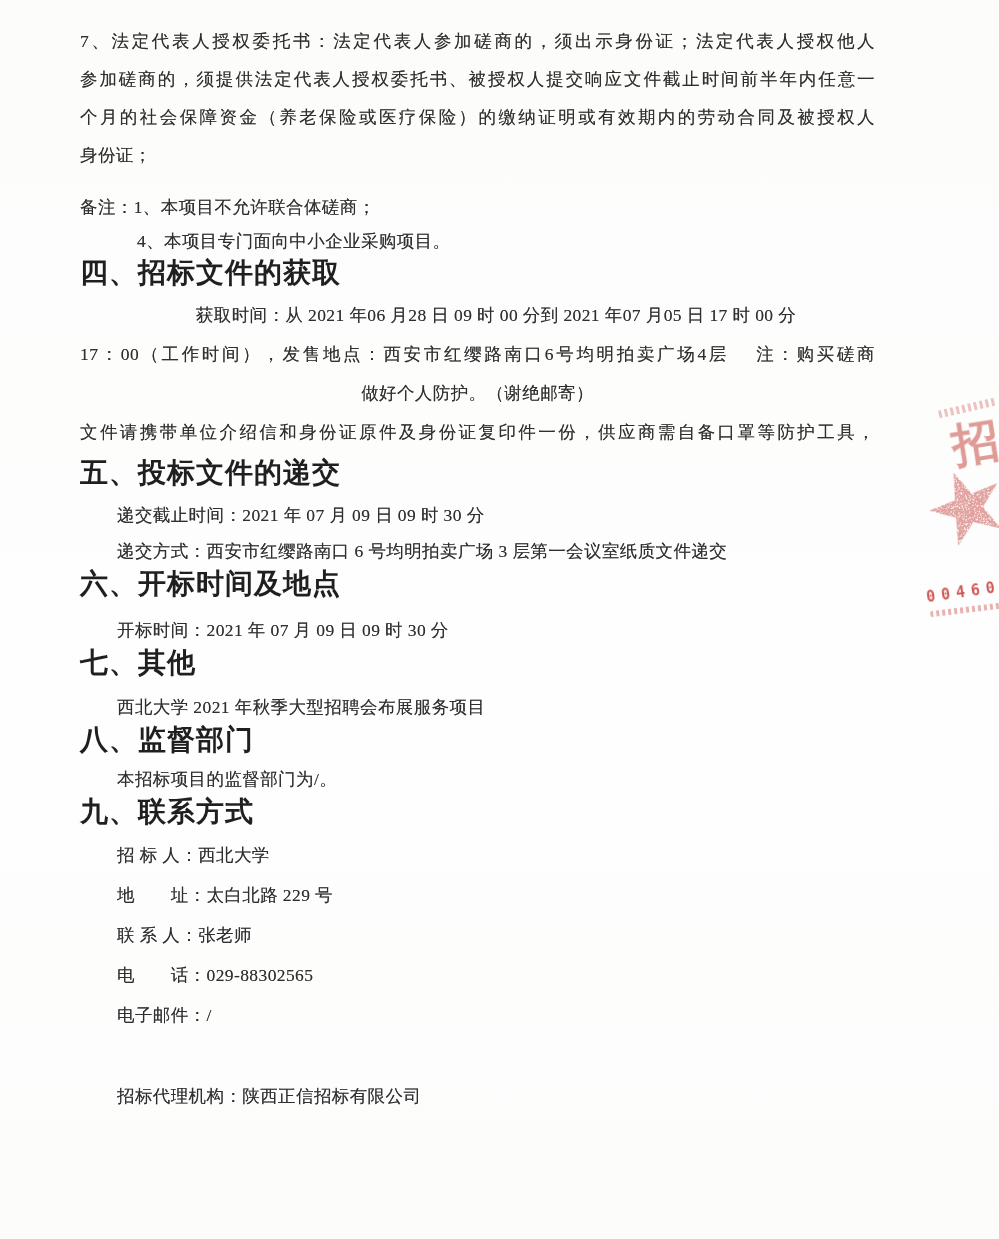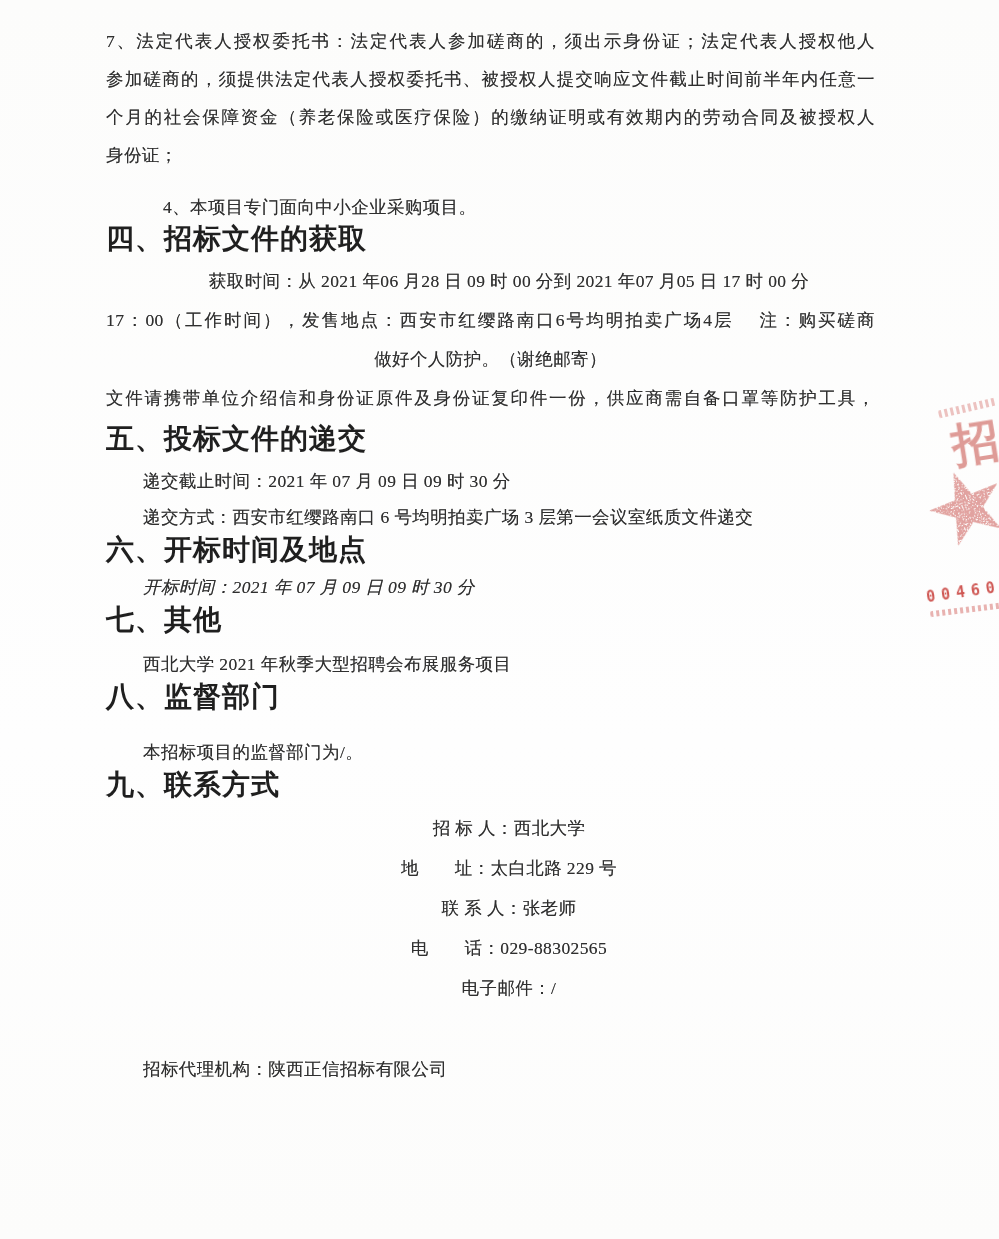--- a/index.html
+++ b/index.html
@@ -4,21 +4,21 @@
 <style>
   html,body{margin:0;padding:0;}
   body{
     width:999px;height:1239px;position:relative;overflow:hidden;
     background:#fdfdfc;
     font-family:"Liberation Serif","DejaVu Serif",serif;
     color:#2f2f2f;
   }
   .page{
     position:absolute;inset:0;box-sizing:border-box;
-    padding:22px 124px 0 106px;
+    padding:22px 124px 0 80px;
     background:linear-gradient(180deg,#fcfcfb 0%,#fefefe 60%,#fcfcfb 100%);
   }
   .ln{
     font-size:17.5px;line-height:38px;letter-spacing:.4px;
     text-shadow:0 0 .4px rgba(40,40,40,.55);
   }
   .ln.fill{text-align:justify;text-align-last:justify;}
   .ln.indent{padding-left:37px;}
   .ln.indent3{padding-left:57px;}
   .p7 .ln{line-height:38px;}
@@ -27,28 +27,28 @@
   .sec-h{
     margin:0;font-family:"Liberation Sans","DejaVu Sans",sans-serif;
     font-weight:bold;font-size:28px;line-height:30px;color:#1f1f1f;
     letter-spacing:1px;
   }
   .section:nth-of-type(1) .sec-b{margin-top:8px;}
   .section:nth-of-type(1) .ln{line-height:39px;text-align:center;}
   .section:nth-of-type(2) .sec-h{margin-top:6px;}
   .section:nth-of-type(2) .sec-b{margin-top:9px;}
   .section:nth-of-type(2) .ln{line-height:36px;}
-  .section:nth-of-type(3) .sec-b{margin-top:5px;font-style:italic;}
+  .section:nth-of-type(3) .sec-b{margin-top:14px;}
   .section:nth-of-type(3) .ln{line-height:35px;}
   .section:nth-of-type(4) .sec-b{margin-top:2px;}
   .section:nth-of-type(4) .ln{line-height:36px;margin-top:11px;}
-  .section:nth-of-type(5) .sec-b{margin-top:22px;}
+  .section:nth-of-type(5) .sec-b{margin-top:6px;}
   .section:nth-of-type(5) .ln{line-height:36px;}
   .section:nth-of-type(6) .sec-b{margin-top:8px;}
-  .section:nth-of-type(6) .ln{line-height:40px;text-align:center;}
+  .section:nth-of-type(6) .ln{line-height:40px;}
   .agency{margin-top:42px;}
   .agency .ln{line-height:39px;}
 
   
   .seal-bar{
     position:absolute;height:8px;border-radius:2px;
     background:repeating-linear-gradient(90deg,rgba(198,58,52,.55) 0 3px,rgba(198,58,52,0) 3px 6px);
     filter:blur(.6px);
   }
   .seal-bar1{top:404px;left:938px;width:58px;transform:rotate(-13deg);opacity:.55;}
@@ -73,20 +73,21 @@
 <div class="page">
 
   <div class="p7" id="p7">
       <div class="ln fill">7、法定代表人授权委托书：法定代表人参加磋商的，须出示身份证；法定代表人授权他人</div>
       <div class="ln fill">参加磋商的，须提供法定代表人授权委托书、被授权人提交响应文件截止时间前半年内任意一</div>
       <div class="ln fill">个月的社会保障资金（养老保险或医疗保险）的缴纳证明或有效期内的劳动合同及被授权人</div>
       <div class="ln">身份证；</div>
     </div>
 
   <div class="notes" id="notes">
+      <div class="ln">备注：1、本项目不允许联合体磋商；</div>
       <div class="ln indent3">4、本项目专门面向中小企业采购项目。</div>
     </div>
 
   <div id="sections">
       <section class="section">
         <h2 class="sec-h">四、招标文件的获取</h2>
         <div class="sec-b">
           <div class="ln indent">获取时间：从 2021 年06 月28 日 09 时 00 分到 2021 年07 月05 日 17 时 00 分</div>
           <div class="ln fill">17：00（工作时间），发售地点：西安市红缨路南口6号均明拍卖广场4层　 注：购买磋商</div>
           <div class="ln">做好个人防护。（谢绝邮寄）</div>

